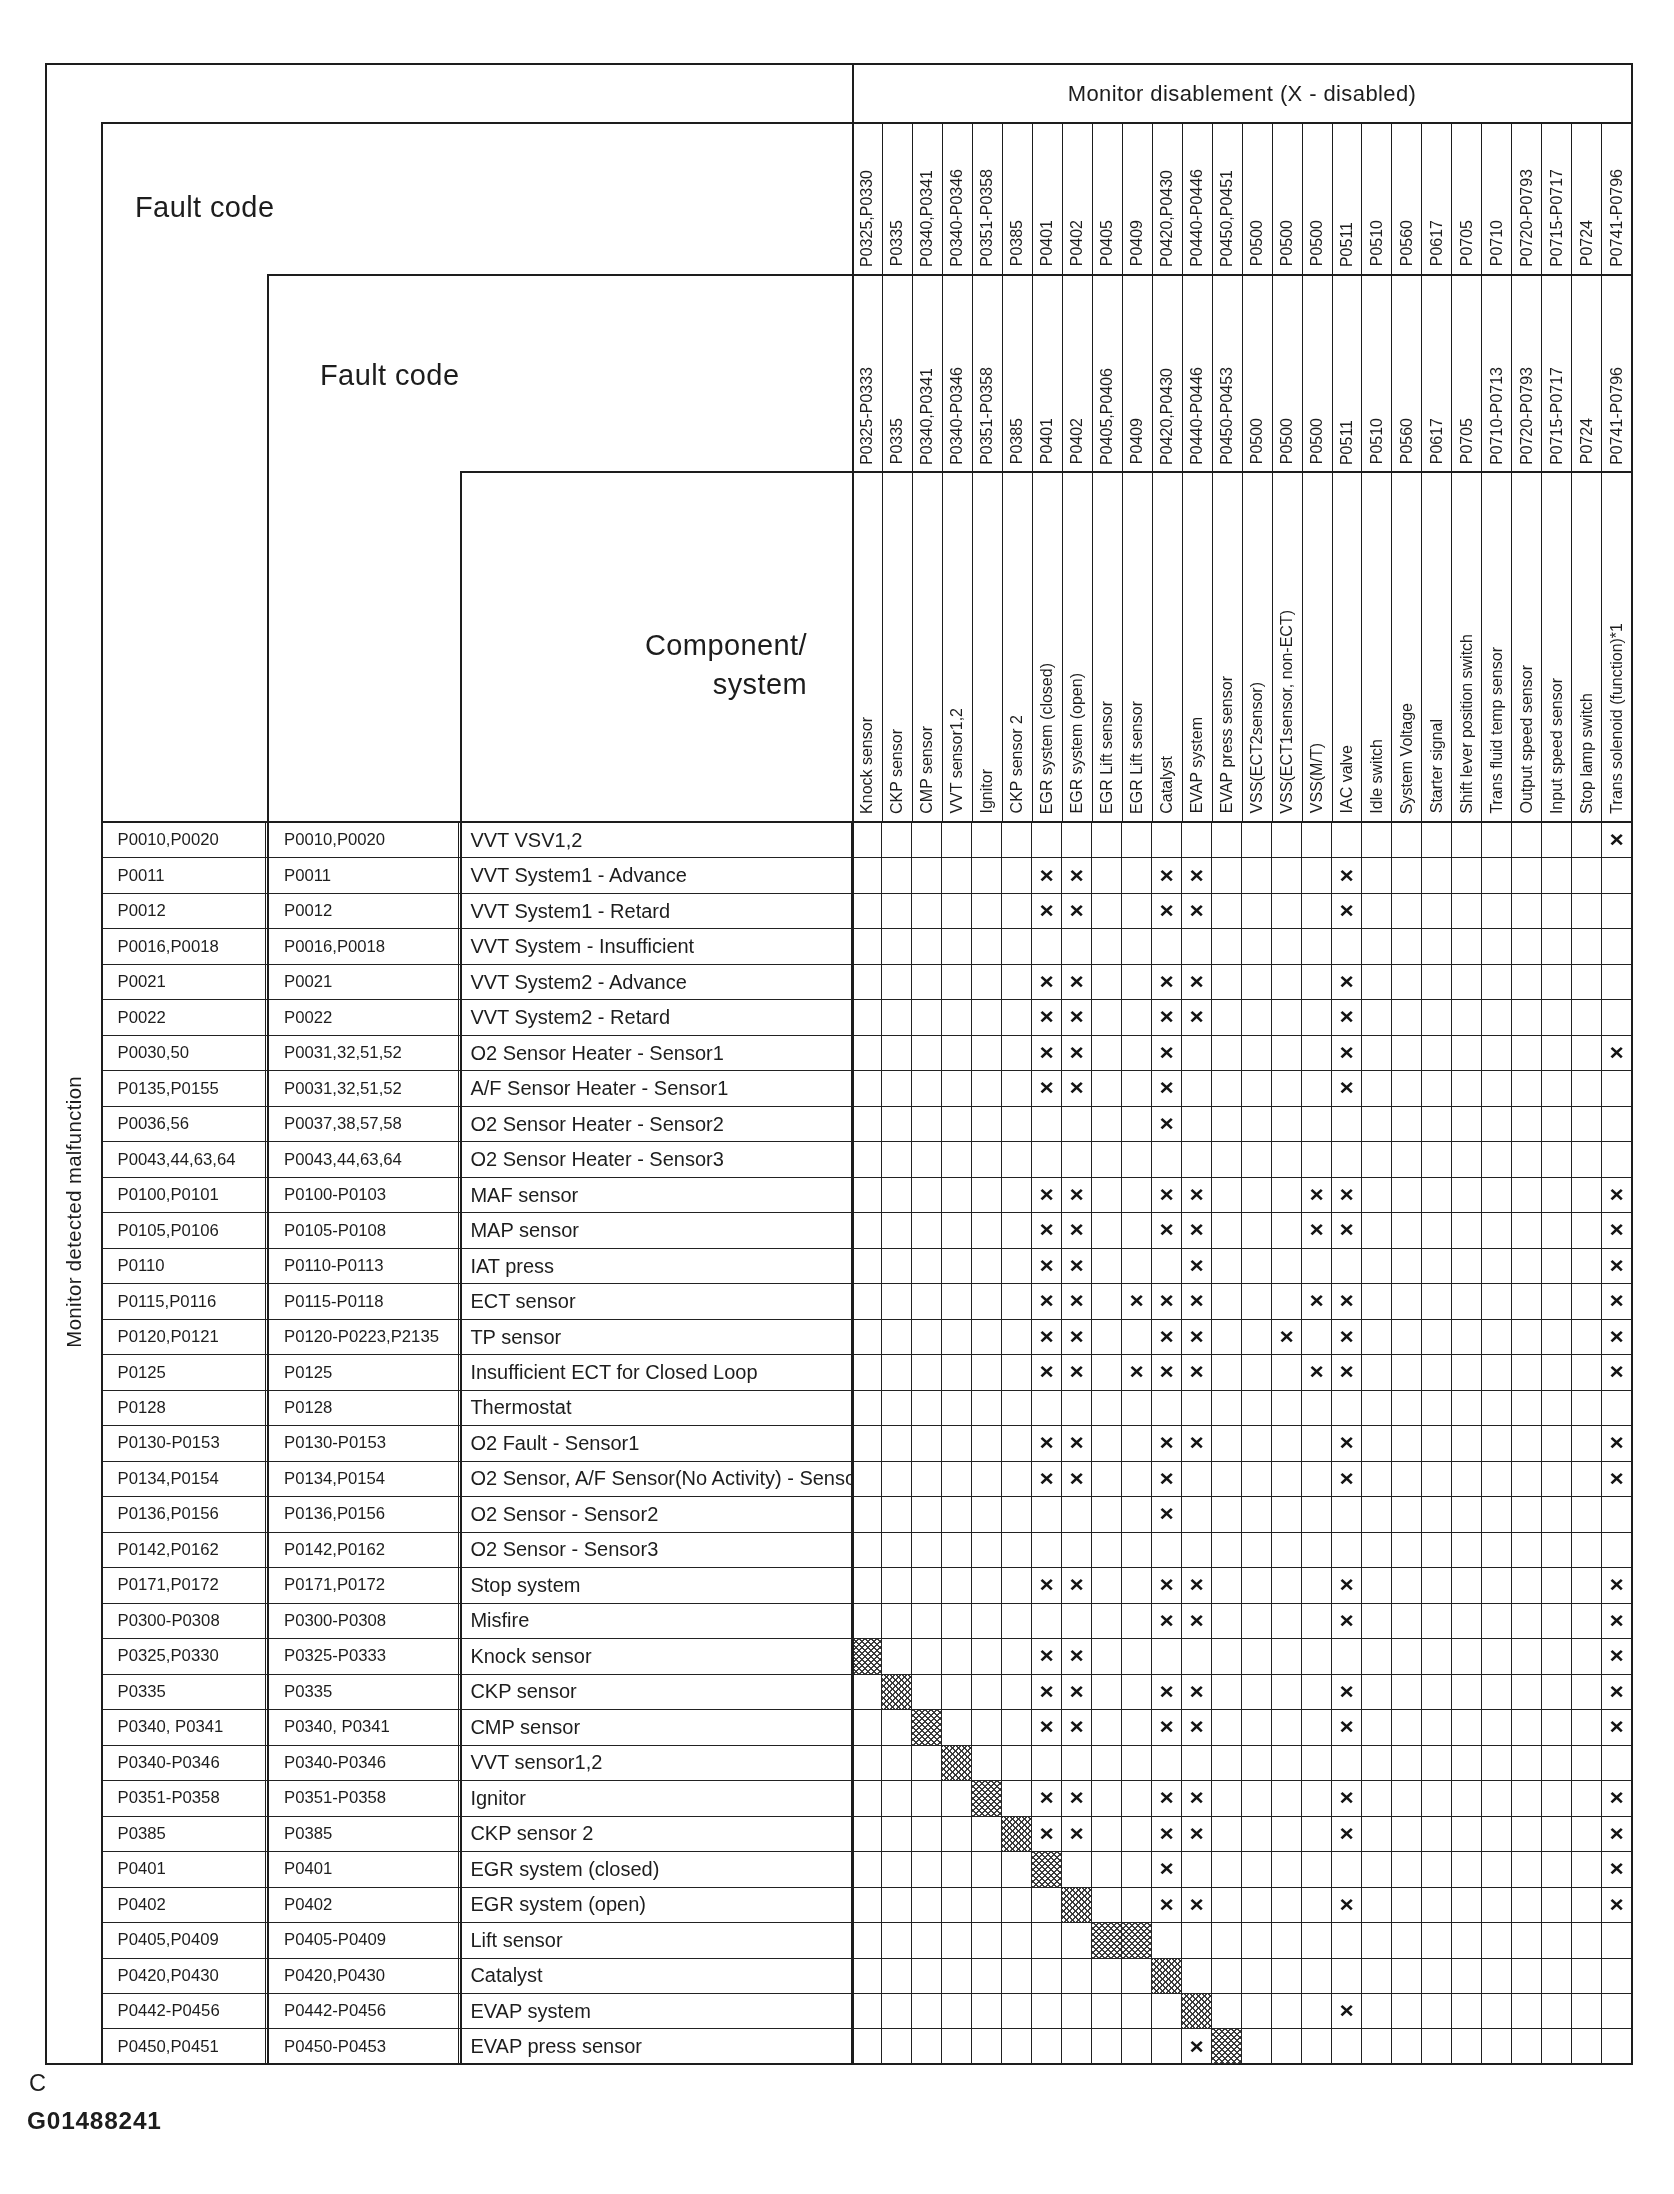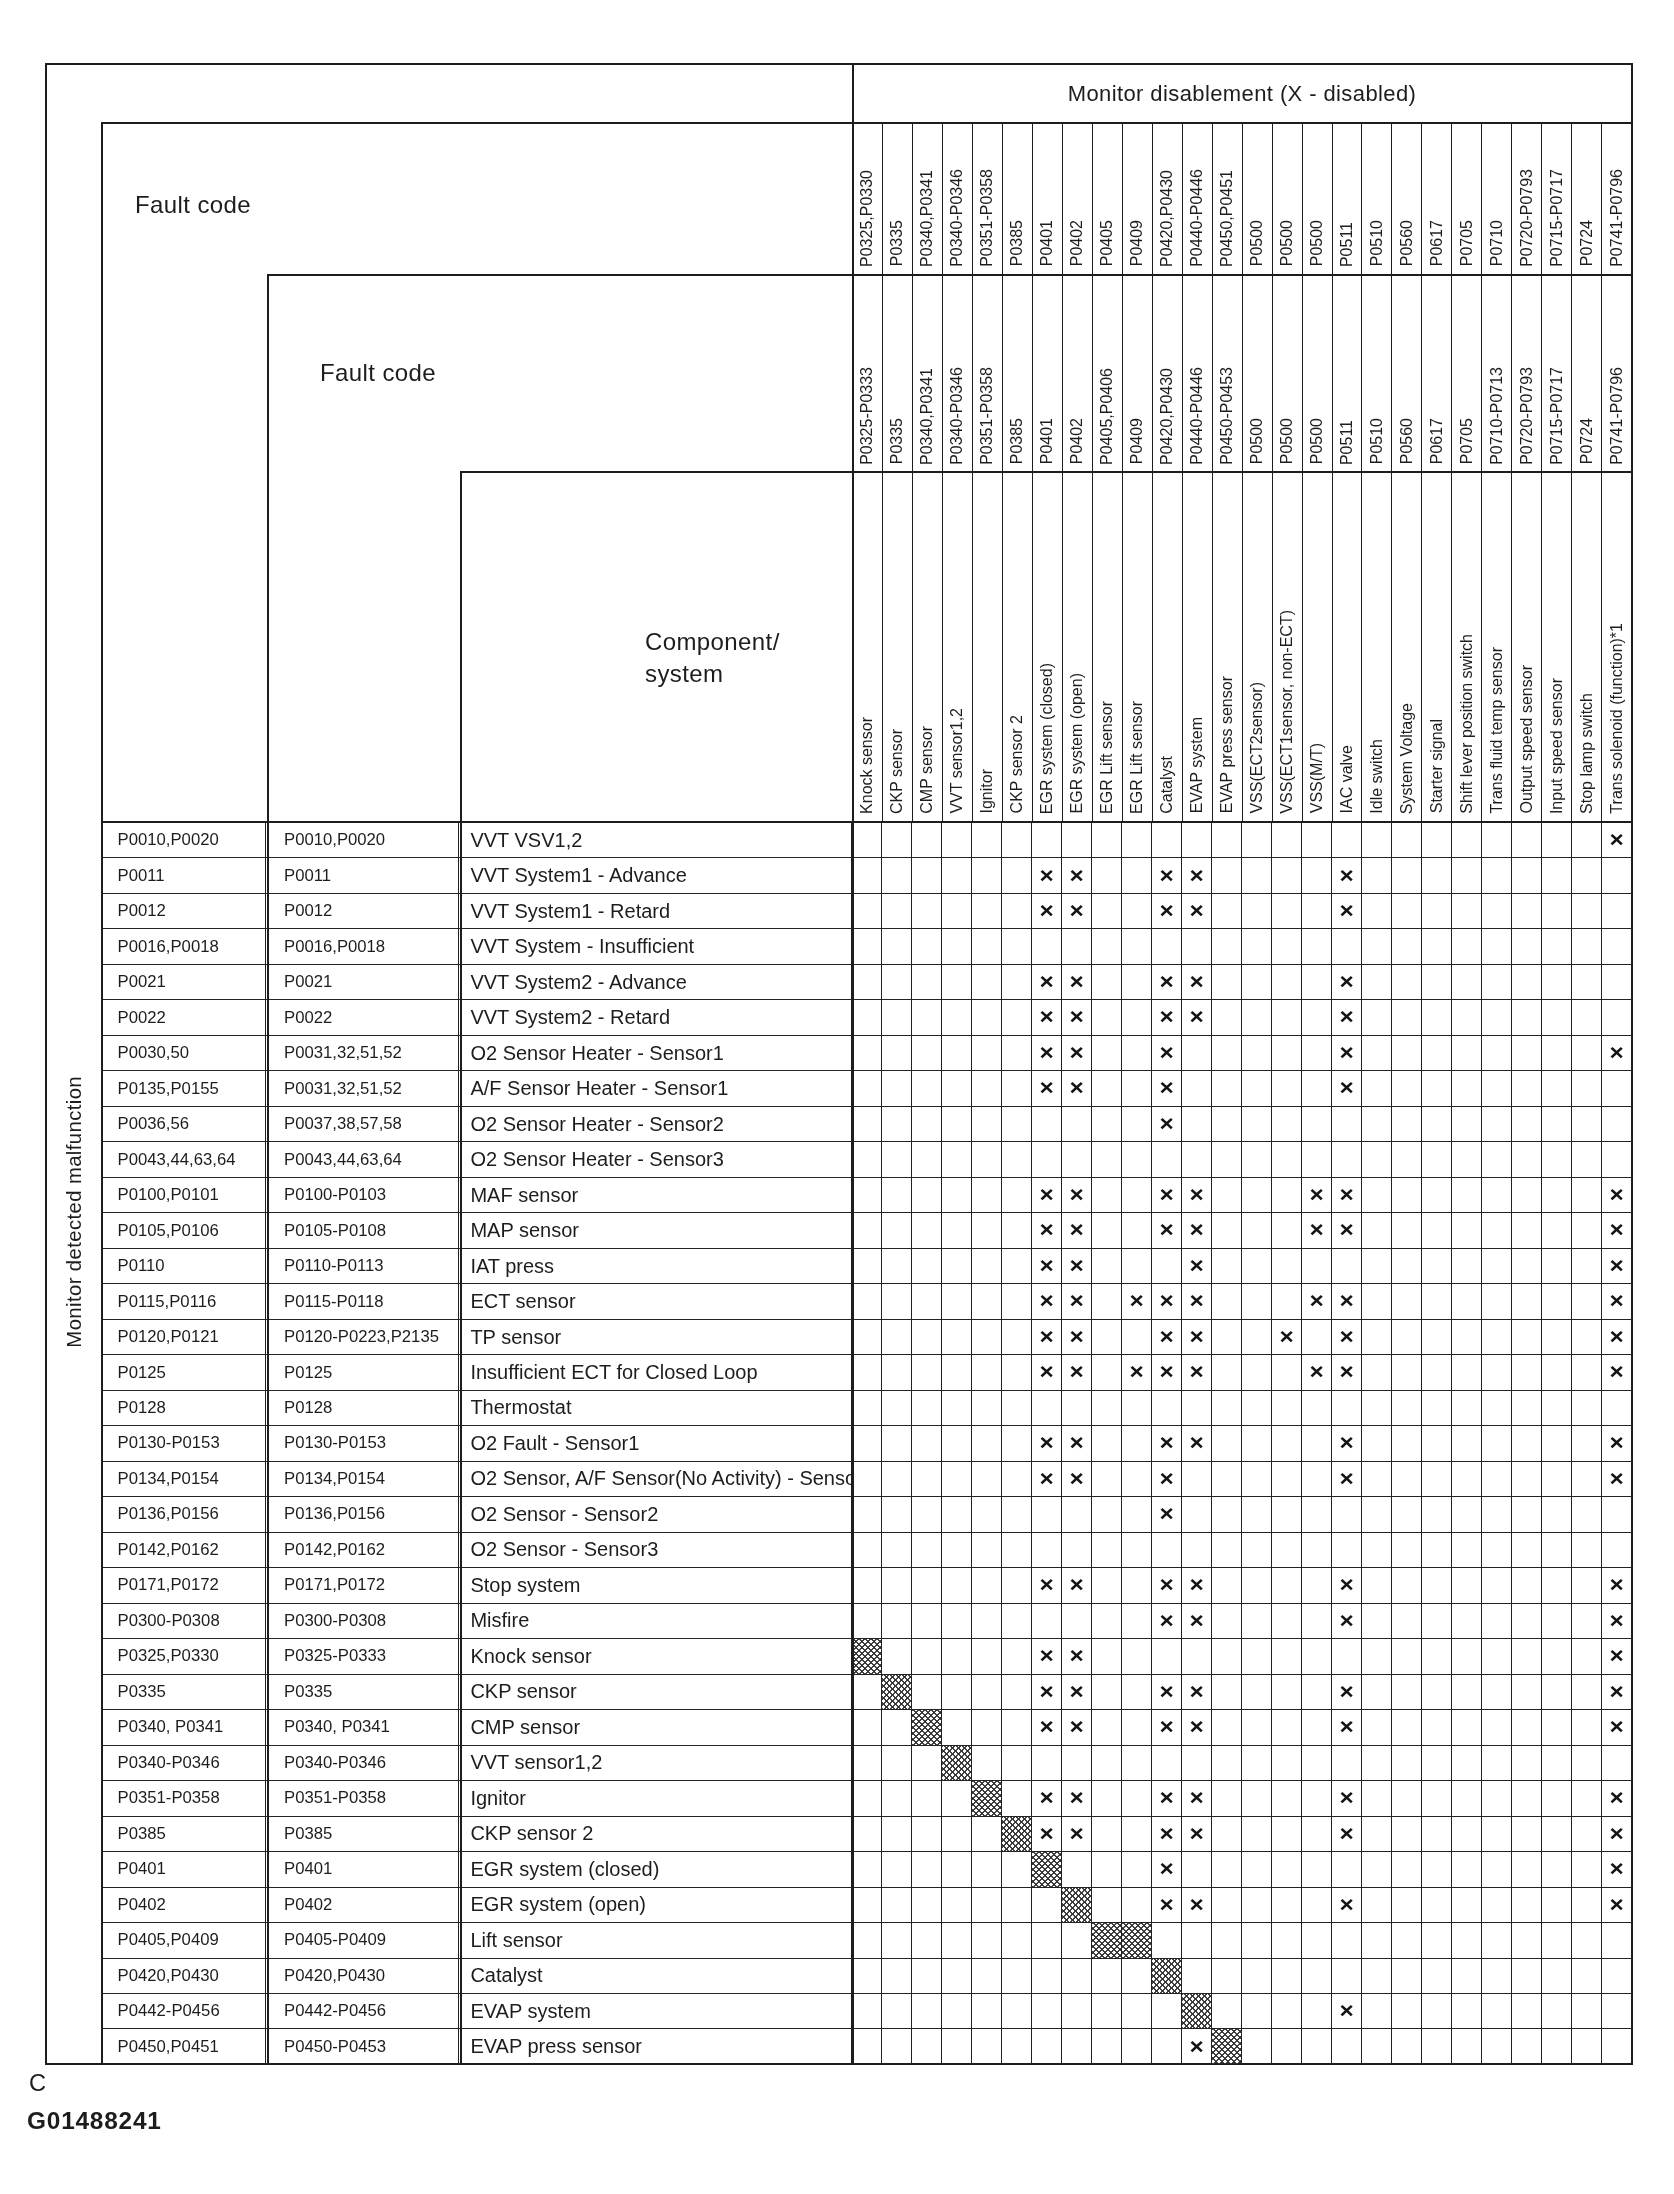--- a/index.html
+++ b/index.html
@@ -22,24 +22,24 @@
   #v1{left:54px;top:57px;bottom:0;width:1.6px;}
   #v2{left:220px;top:209px;bottom:0;width:1.6px;}
   #v3{left:413px;top:406px;bottom:0;width:1.6px;}
   #v4{left:805px;top:0;bottom:0;width:1.6px;}
 
   #monitor-header{
     position:absolute;left:806px;right:0;top:0;height:57px;
     display:flex;align-items:center;justify-content:center;
     font-size:22px;letter-spacing:0.4px;border-radius:16px;
   }
-  .stair-label{position:absolute;font-size:24px;letter-spacing:0.4px;}
+  .stair-label{position:absolute;font-size:29px;letter-spacing:0.4px;}
   #fault-label-1{left:88px;top:126px;}
   #fault-label-2{left:273px;top:294px;}
-  #component-label{left:598px;top:561px;line-height:1.35;}
+  #component-label{left:598px;top:561px;line-height:1.35;text-align:right;}
 
   #left-axis{
     position:absolute;left:0;top:854px;width:54px;height:585px;
     display:flex;align-items:center;justify-content:center;
   }
   #left-axis span{
     writing-mode:vertical-rl;transform:rotate(180deg);
     font-size:20.3px;white-space:nowrap;letter-spacing:0.4px;
   }
 

